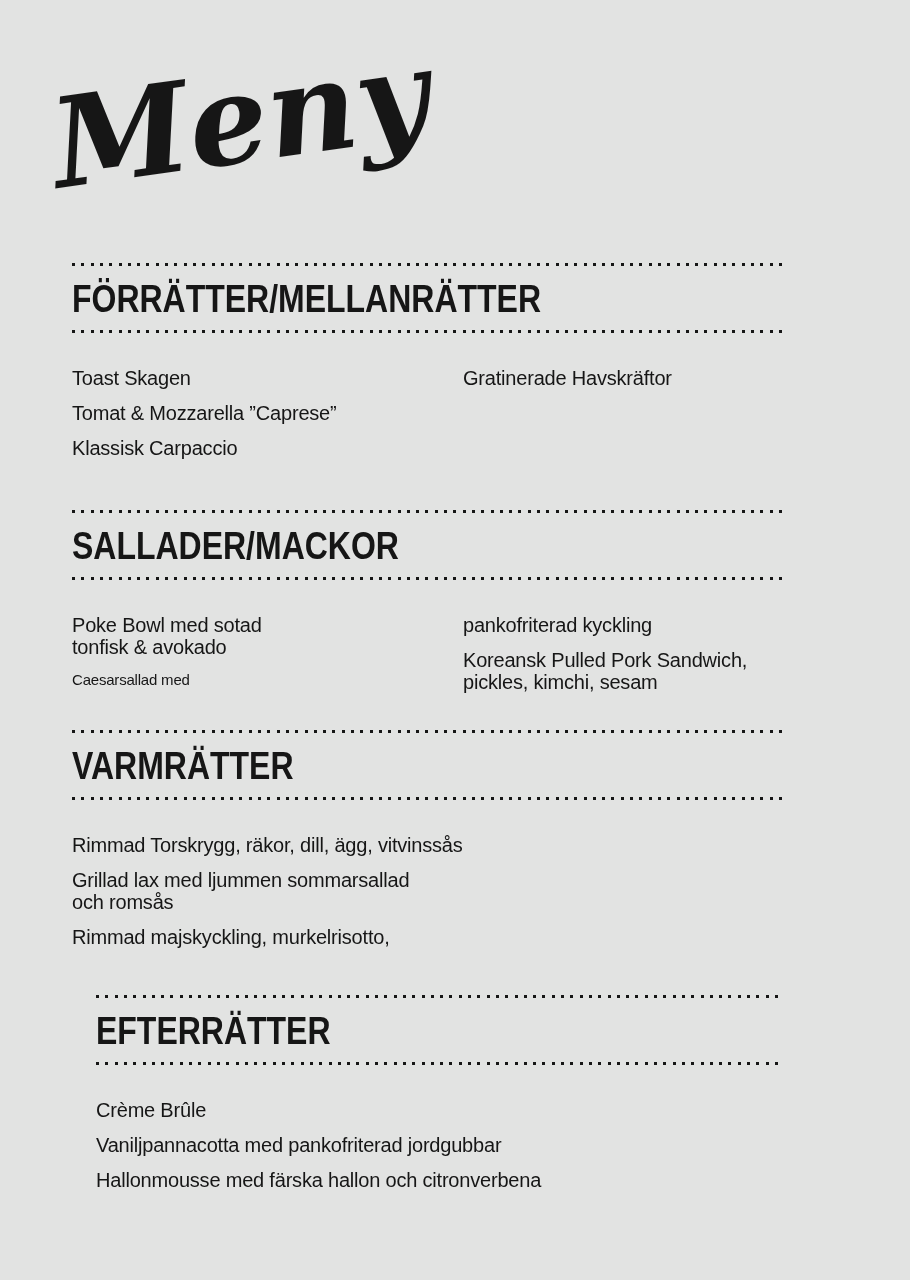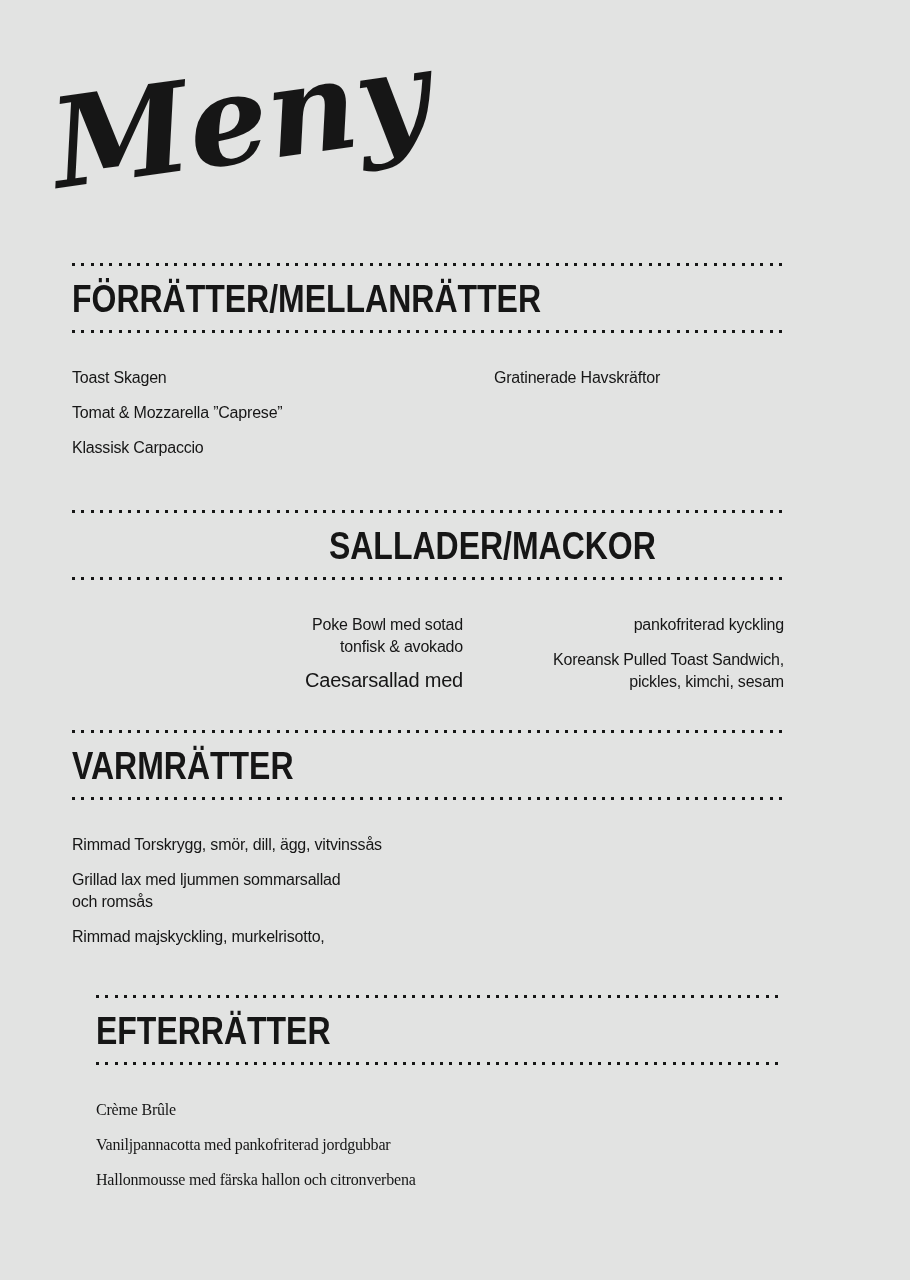--- a/index.html
+++ b/index.html
@@ -33,21 +33,21 @@
   .title-wrap svg { display: block; }
   .title-text {
     font-family: "DejaVu Serif", serif;
     font-style: italic;
     font-weight: bold;
     fill: var(--ink);
   }
   
   section { margin: 0; }
   section:nth-of-type(1) { margin-top: 51px; }
-  section:nth-of-type(2) { margin-top: 38px; text-align: right; }
+  section:nth-of-type(2) { margin-top: 38px; }
   section:nth-of-type(3) { margin-top: 24px; }
   section:nth-of-type(4) { margin-top: 34px; margin-left: 24px; }
   .rule {
     height: 3px;
     background-image: repeating-linear-gradient(90deg, var(--ink) 0 3px, transparent 3px 9.3px);
   }
   h2.heading {
     margin: 13px 0 12px;
     font-size: 39px;
     line-height: 39px;
@@ -55,32 +55,32 @@
     letter-spacing: 0px;
     white-space: nowrap;
     transform: scaleX(0.82);
     transform-origin: left center;
   }
   .cols {
     display: flex;
     margin-top: 34px;
   }
   .col.left { width: 391px; flex: 0 0 391px; }
-  .col.right { flex: 1 1 auto; margin-left: 31px; }
-  .cols.full .col.left { width: 100%; flex: 1 1 auto; font-family: Liberation Serif, serif; }
+  .col.right { flex: 1 1 auto; }
+  .cols.full .col.left { width: 100%; flex: 1 1 auto; }
   p.item {
     margin: 0 0 13px 0;
-    font-size: 16px;
+    font-size: 20px;
     line-height: 22px;
     letter-spacing: -0.2px;
     white-space: pre;
     font-weight: 400;
   }
   p.item.small {
-    font-size: 20px;
+    font-size: 15px;
     line-height: 18px;
     margin-top: 2px;
   }
 </style>
 </head>
 <body>
 
 <div class="page">
   <div class="title-wrap">
     <svg width="430" height="162" viewBox="0 0 430 162">
@@ -108,32 +108,32 @@
         <h2 class="heading">SALLADER/MACKOR</h2>
         <div class="rule"></div>
         <div class="cols">
           <div class="col left">
             <p class="item">Poke Bowl med sotad
 tonfisk &amp; avokado</p>
             <p class="item small">Caesarsallad med</p>
           </div>
           <div class="col right">
             <p class="item">pankofriterad kyckling</p>
-            <p class="item">Koreansk Pulled Toast Sandwich,
+            <p class="item">Koreansk Pulled Pork Sandwich,
 pickles, kimchi, sesam</p>
           </div>
         </div>
       </section>
       <section>
         <div class="rule"></div>
         <h2 class="heading">VARMRÄTTER</h2>
         <div class="rule"></div>
         <div class="cols">
           <div class="col left">
-            <p class="item">Rimmad Torskrygg, smör, dill, ägg, vitvinssås</p>
+            <p class="item">Rimmad Torskrygg, räkor, dill, ägg, vitvinssås</p>
             <p class="item">Grillad lax med ljummen sommarsallad
 och romsås</p>
             <p class="item">Rimmad majskyckling, murkelrisotto,</p>
           </div>
         </div>
       </section>
       <section>
         <div class="rule"></div>
         <h2 class="heading">EFTERRÄTTER</h2>
         <div class="rule"></div>

